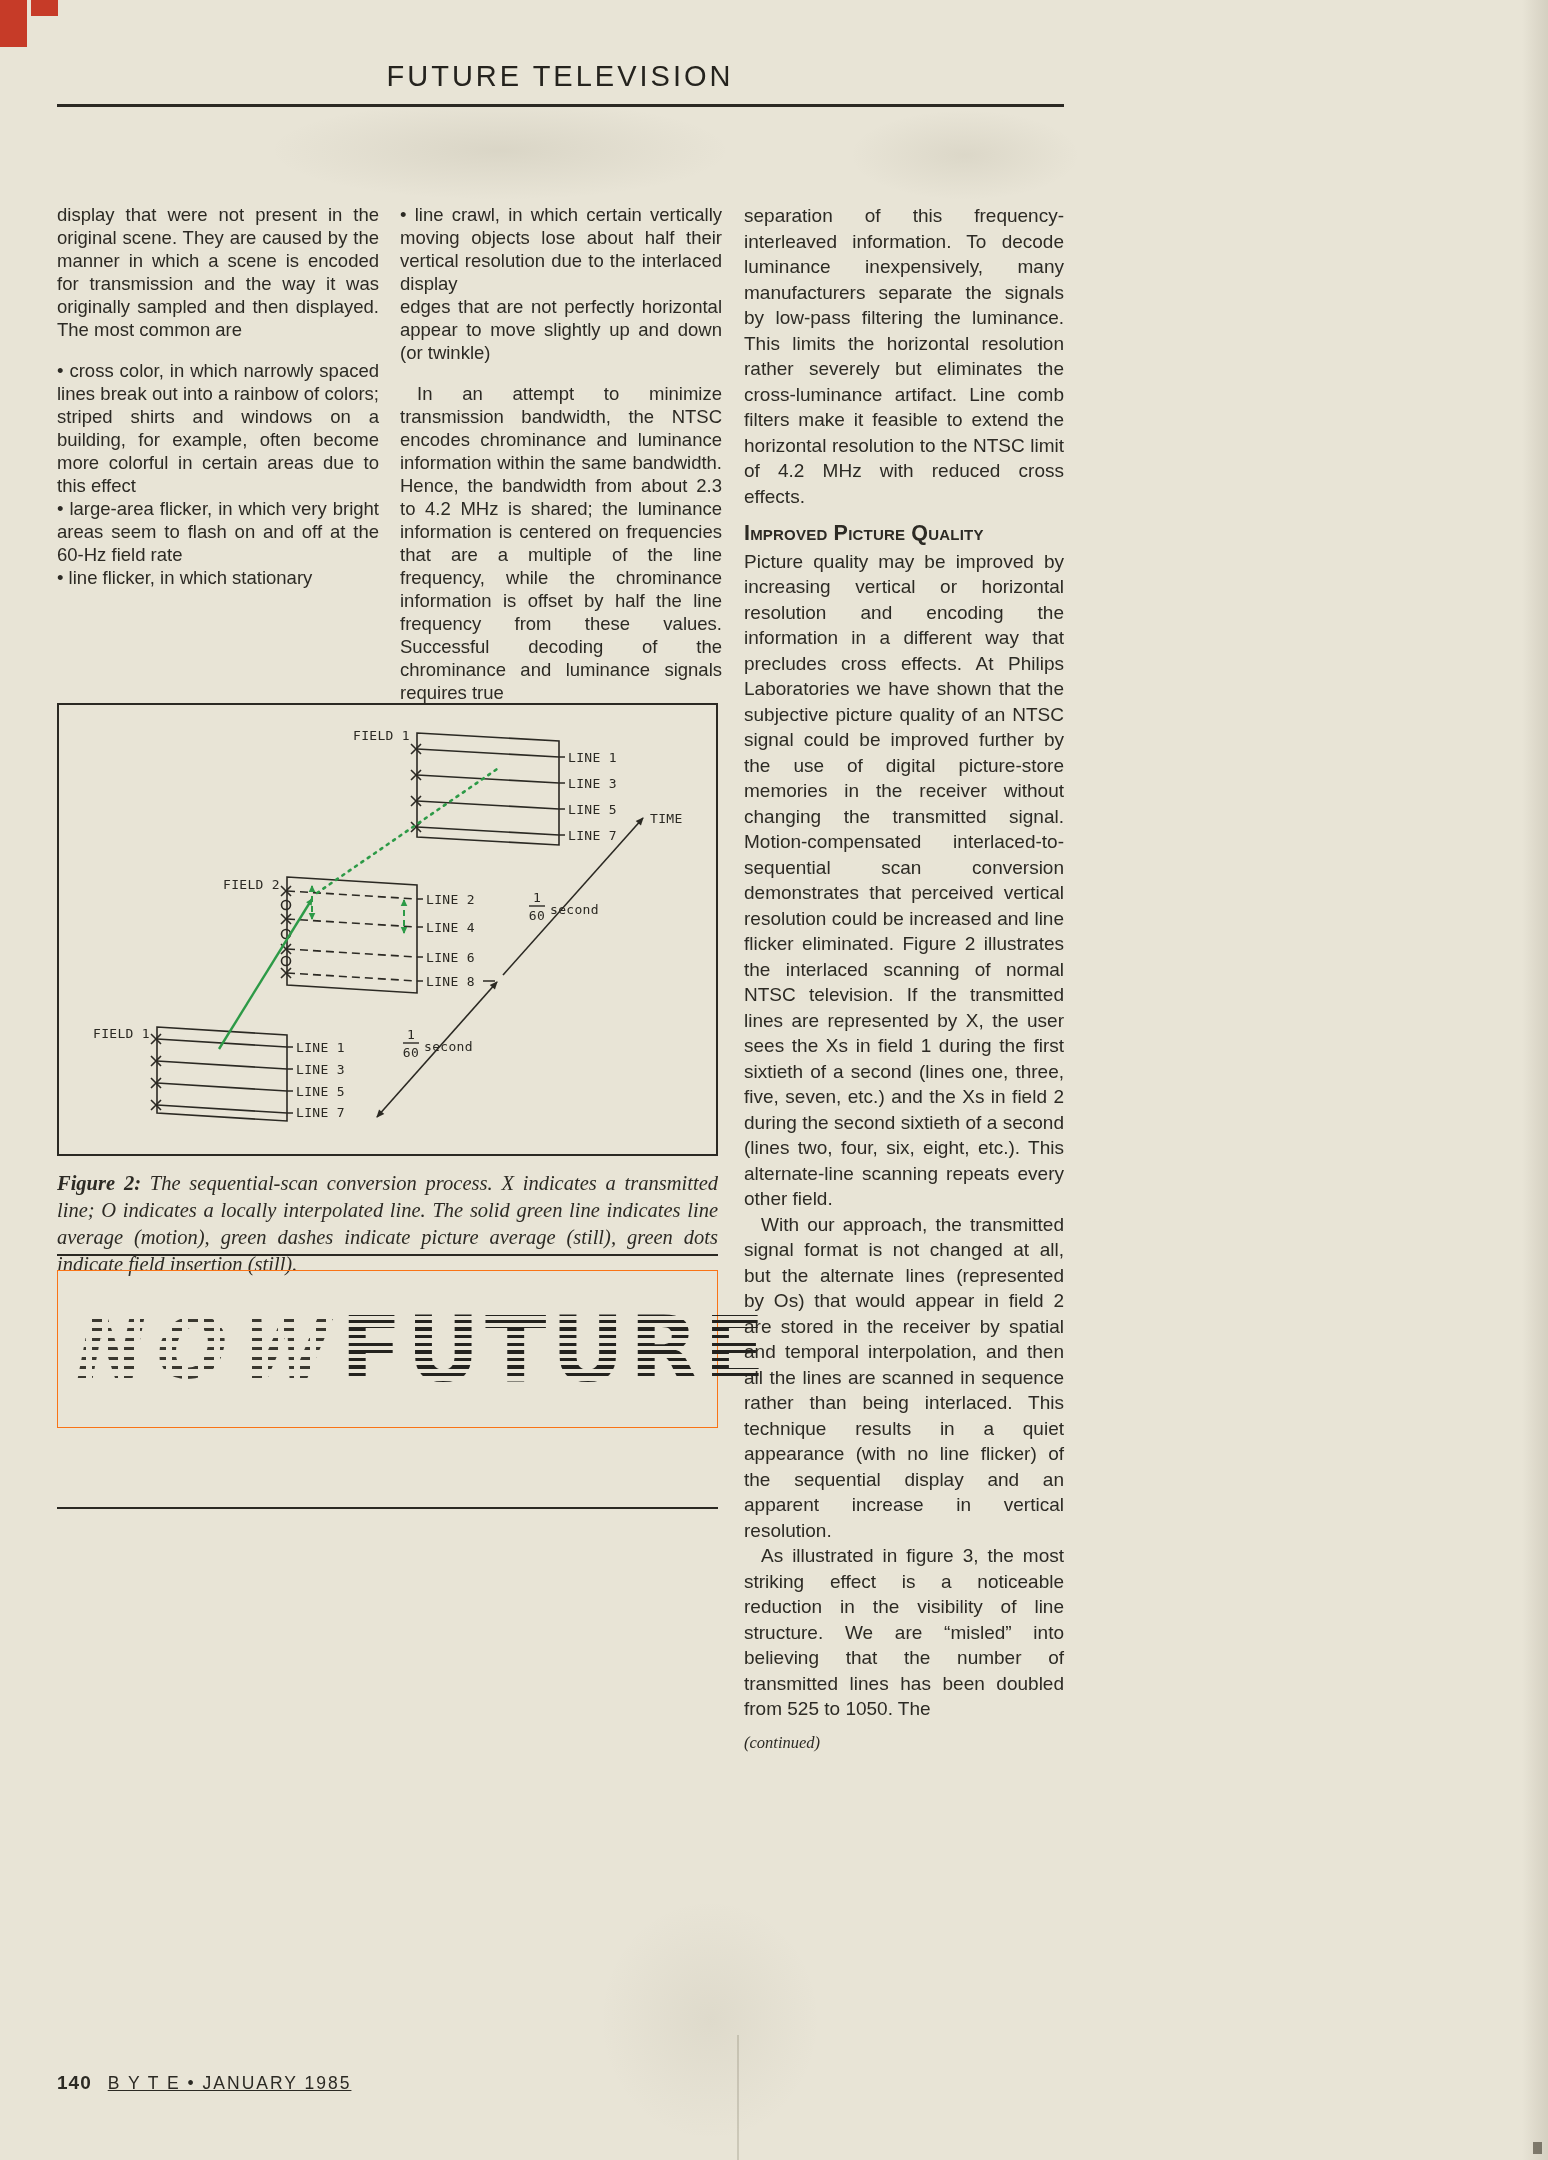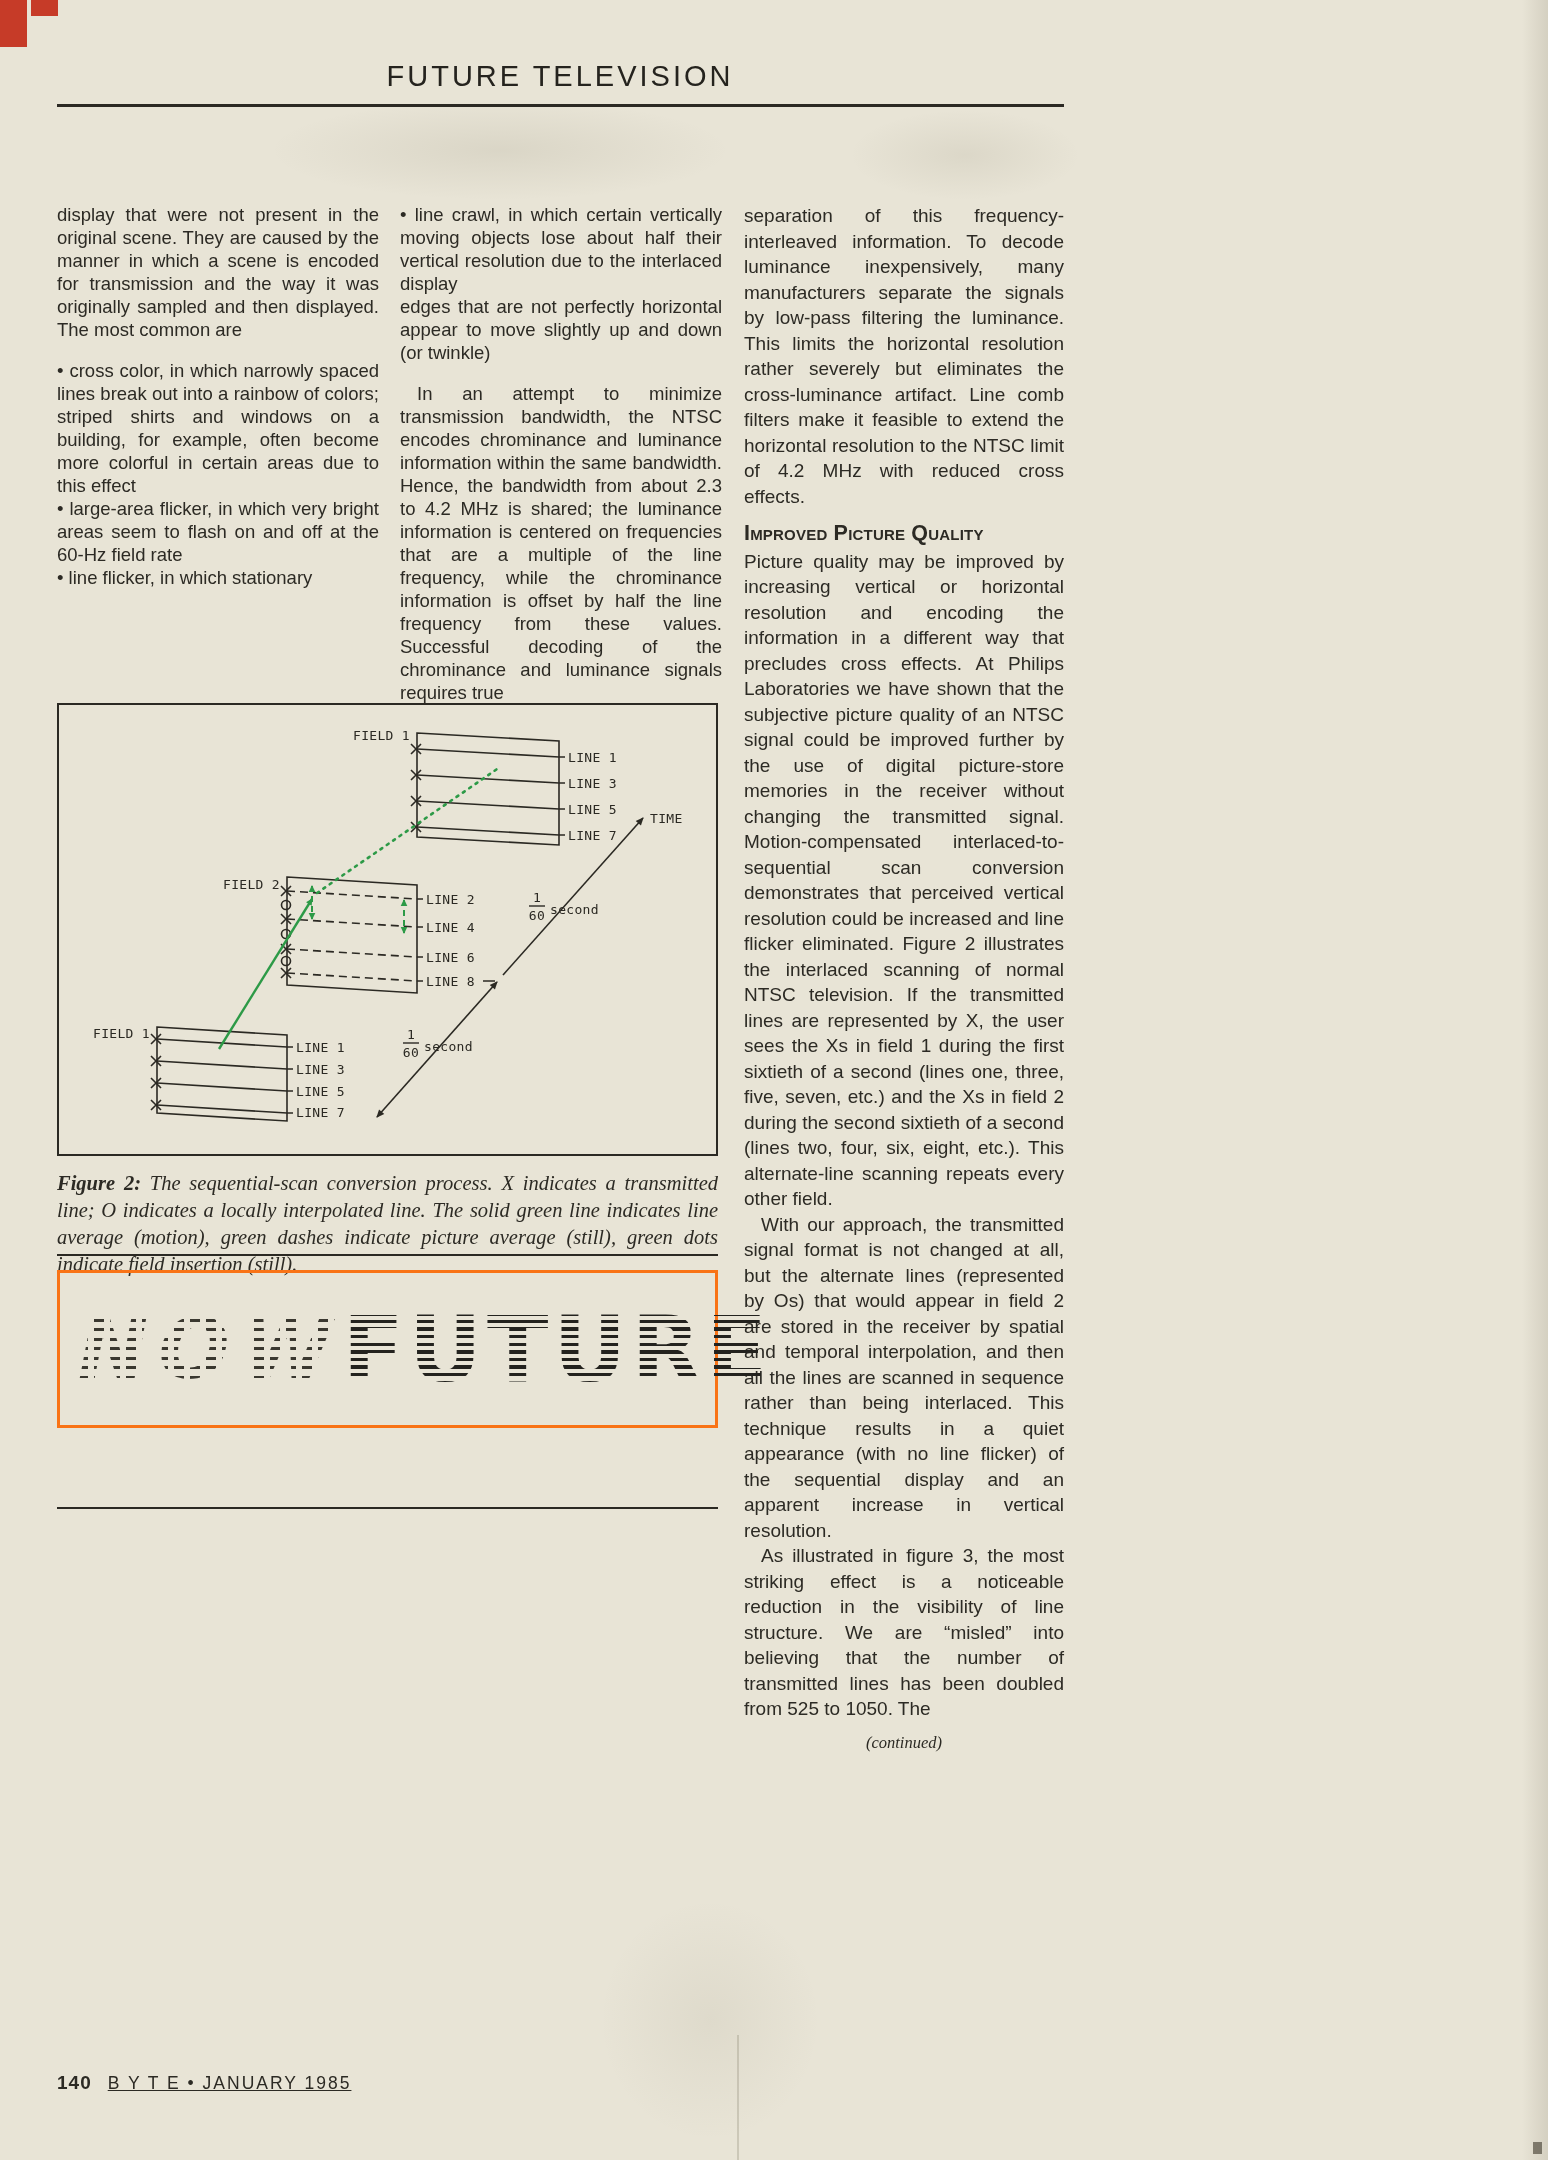--- a/index.html
+++ b/index.html
@@ -29,39 +29,39 @@
   
   .col{position:absolute;text-align:justify;hyphens:auto;}
   .col p{margin:0;}
   .col1{left:57px;top:203px;width:322px;font-size:18.5px;line-height:23px;}
   .col2{left:400px;top:203px;width:322px;font-size:18.5px;line-height:23px;}
   .col3{left:744px;top:203px;width:320px;font-size:19px;line-height:25.5px;}
   .gap{margin-top:18px !important;}
   .indent{text-indent:17px;}
   .subhead{font-weight:bold;font-variant:small-caps;font-size:21.5px;letter-spacing:0.2px;
            margin:12px 0 2px !important;text-align:left;}
-  .continued{text-align:center;font-style:italic;font-size:16.5px;margin-top:8px !important;
+  .continued{text-align:left;font-style:italic;font-size:16.5px;margin-top:8px !important;
              font-family:"Liberation Serif",serif;}
 
   
   .fig2-frame{position:absolute;left:57px;top:703px;width:661px;height:453px;
               border:2px solid #2b2923;box-sizing:border-box;}
   .fig2-frame svg{display:block;}
   svg text{font-family:"DejaVu Sans Mono",monospace;font-size:13px;fill:#2b2923;letter-spacing:0.3px;}
 
   
   .caption{position:absolute;left:57px;width:661px;font-family:"Liberation Serif",serif;
            font-style:italic;font-size:20.5px;line-height:27px;color:#2c2a24;text-align:justify;}
   .fig2-caption{top:1170px;}
   .fig3-caption{top:1444px;width:620px;}
   .cap-label{font-weight:bold;}
 
   
   .fig3-frame{position:absolute;left:57px;top:1270px;width:661px;height:158px;
-              border:3px solid #f97316;box-sizing:border-box;display:flex;align-items:center;
+              border:1px solid #f97316;box-sizing:border-box;display:flex;align-items:center;
               justify-content:space-between;padding:0 18px;}
   .now{font-family:"DejaVu Sans",sans-serif;font-weight:bold;font-style:italic;font-size:84px;
        letter-spacing:10px;color:transparent;
        background-image:repeating-linear-gradient(180deg,#3a3830 0px,#3a3830 2.6px,transparent 2.6px,transparent 9.5px);
        -webkit-background-clip:text;background-clip:text;
        -webkit-mask-image:repeating-linear-gradient(90deg,#000 0px,#000 10px,transparent 10px,transparent 16px);
        mask-image:repeating-linear-gradient(90deg,#000 0px,#000 10px,transparent 10px,transparent 16px);}
   .future{font-family:"DejaVu Sans",sans-serif;font-weight:bold;font-size:90px;letter-spacing:5px;
        color:transparent;
        background-image:repeating-linear-gradient(180deg,#23221e 0px,#23221e 3.4px,transparent 3.4px,transparent 7.6px);

